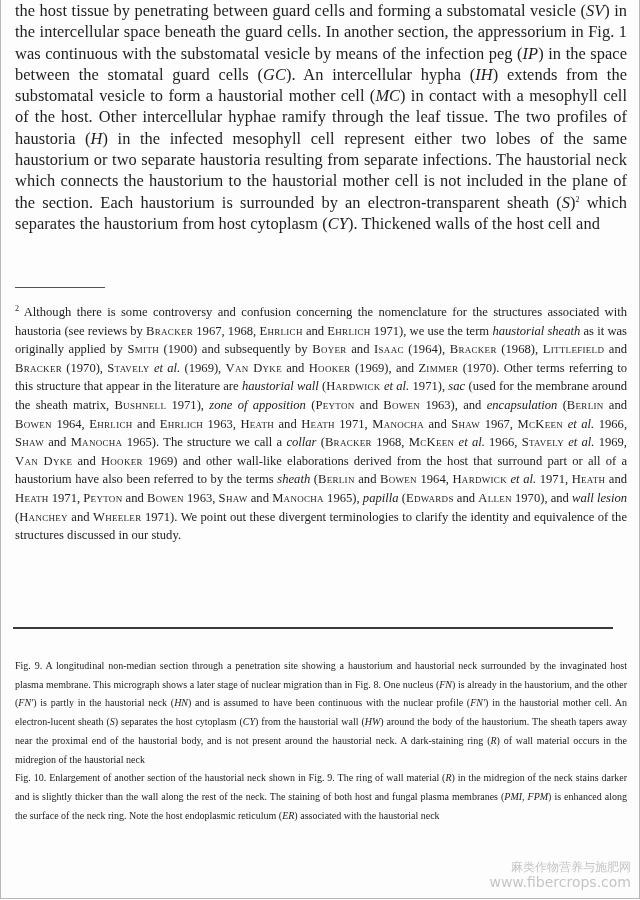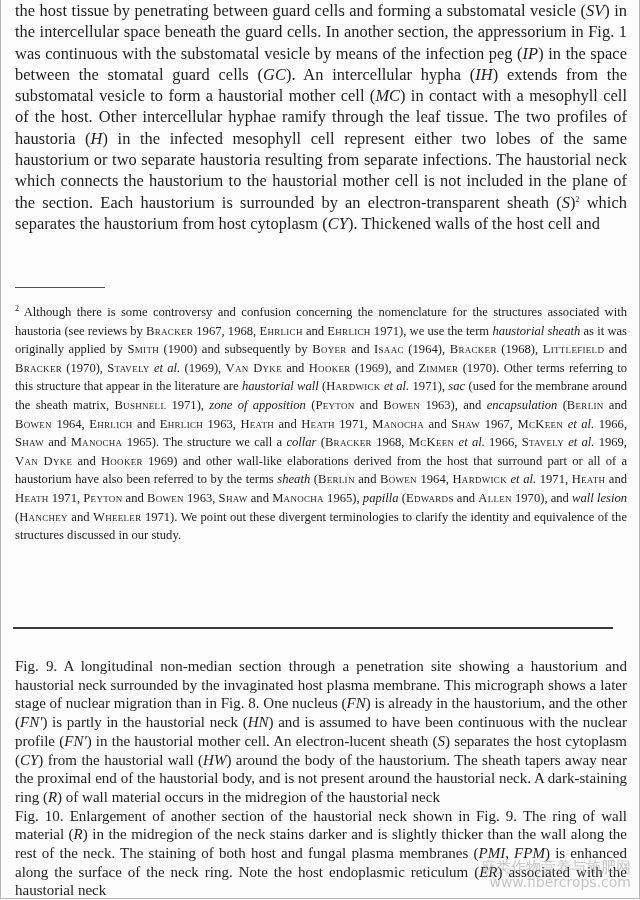--- a/index.html
+++ b/index.html
@@ -61,36 +61,36 @@
       top: 627px;
       width: 600px;
       height: 2px;
       background: #3a3a3a;
     }
     .captions {
       position: absolute;
       left: 14px;
       top: 657px;
       width: 612px;
-      font-size: 15px;
+      font-size: 10px;
       line-height: 18.7px;
       text-align: justify;
       color: #222;
     }
     .captions p { margin: 0; }
     .watermark {
       position: absolute;
       right: 8px;
       bottom: 8px;
       text-align: right;
       font-family: "DejaVu Sans", sans-serif;
       color: rgba(150,150,150,0.55);
       line-height: 15px;
     }
-    .watermark .wm-cn { font-size: 15px; margin-top: 31px; }
+    .watermark .wm-cn { font-size: 12px; margin-top: 31px; }
     .watermark .wm-url { font-size: 14px; }
   </style>
 </head>
 <body>
 
 <div class="page">
 
   <div class="body-text">
     <p><span>the host tissue by penetrating between guard cells and forming a substomatal vesicle (</span><i>SV</i><span>) in the intercellular space beneath the guard cells.  In another section, the appressorium in Fig. 1 was continuous with the substomatal vesicle by means of the infection peg (</span><i>IP</i><span>) in the space between the stomatal guard cells (</span><i>GC</i><span>).  An intercellular hypha (</span><i>IH</i><span>) extends from the substomatal vesicle to form a haustorial mother cell (</span><i>MC</i><span>) in contact with a mesophyll cell of the host.  Other intercellular hyphae ramify through the leaf tissue.  The two profiles of haustoria (</span><i>H</i><span>) in the infected mesophyll cell represent either two lobes of the same haustorium or two separate haustoria resulting from separate infections. The haustorial neck which connects the haustorium to the haustorial mother cell is not included in the plane of the section.  Each haustorium is surrounded by an electron-transparent sheath (</span><i>S</i><span>)</span><span class="sup">2</span><span> which separates the haustorium from host cytoplasm (</span><i>CY</i><span>).  Thickened walls of the host cell and</span></p>
   </div>

